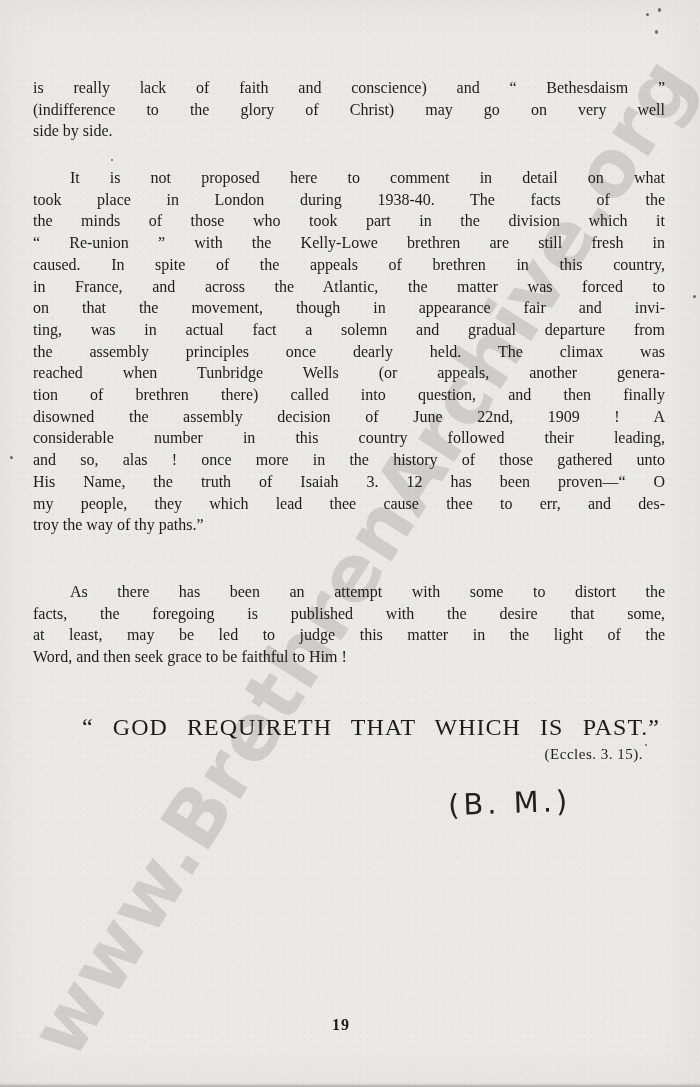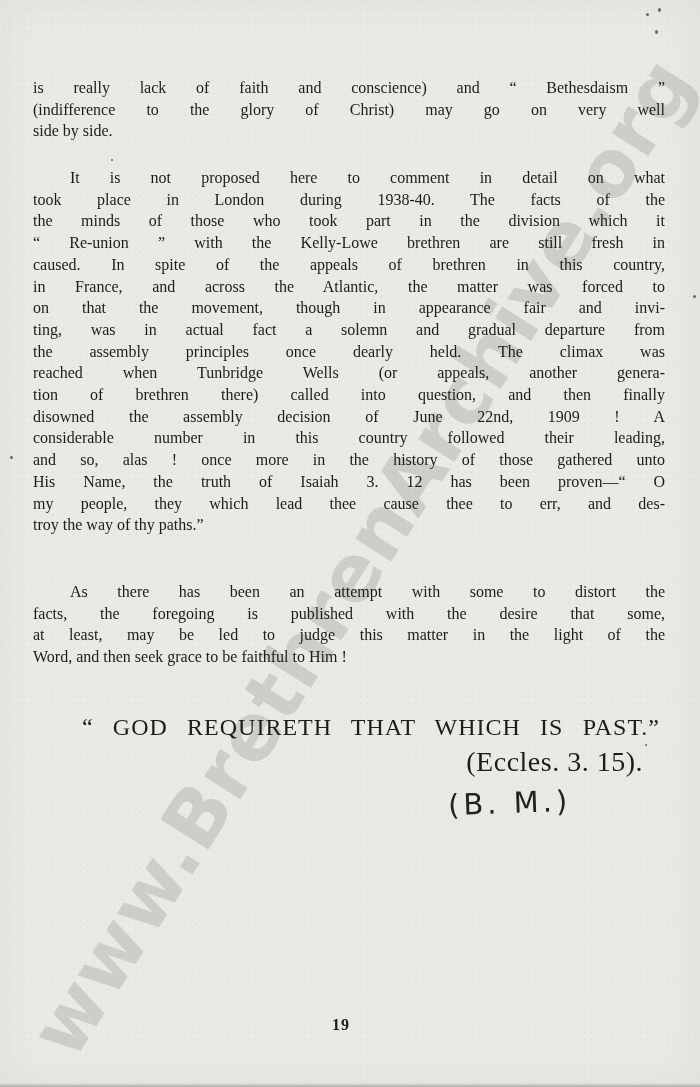--- a/index.html
+++ b/index.html
@@ -40,21 +40,21 @@
   #para1{top:77px;}
   #para2{top:167px;}
   #para3{top:581px;}
   .heading{
     position:absolute;left:50px;top:712px;width:578px;z-index:2;
     font-size:24px;line-height:30px;letter-spacing:1px;
     text-align:justify;text-align-last:justify;white-space:nowrap;margin-left:32px;
   }
   .scripture{
     position:absolute;top:746px;left:393px;width:250px;z-index:2;
-    font-size:28px;text-align:right;letter-spacing:0.5px;
+    font-size:15px;text-align:right;letter-spacing:0.5px;
   }
   .handwritten{
     position:absolute;top:786px;left:448px;z-index:2;
     font-family:"DejaVu Sans", sans-serif;
     font-size:29px;letter-spacing:4px;color:#232220;
     transform:rotate(-2deg);
   }
   .pagenum{
     position:absolute;top:1016px;left:308px;width:66px;z-index:2;
     font-size:16px;font-weight:bold;text-align:center;letter-spacing:1px;

